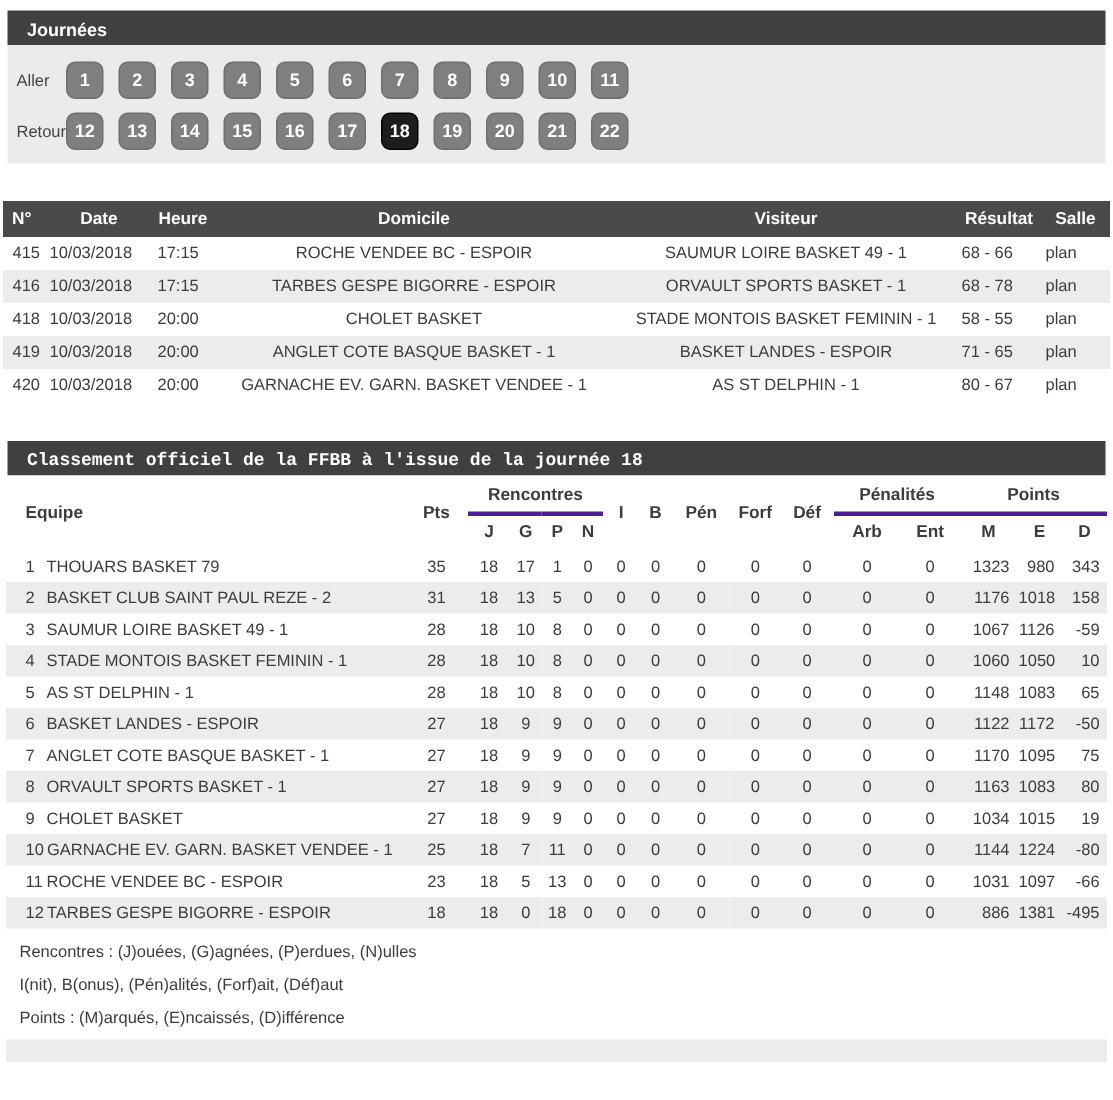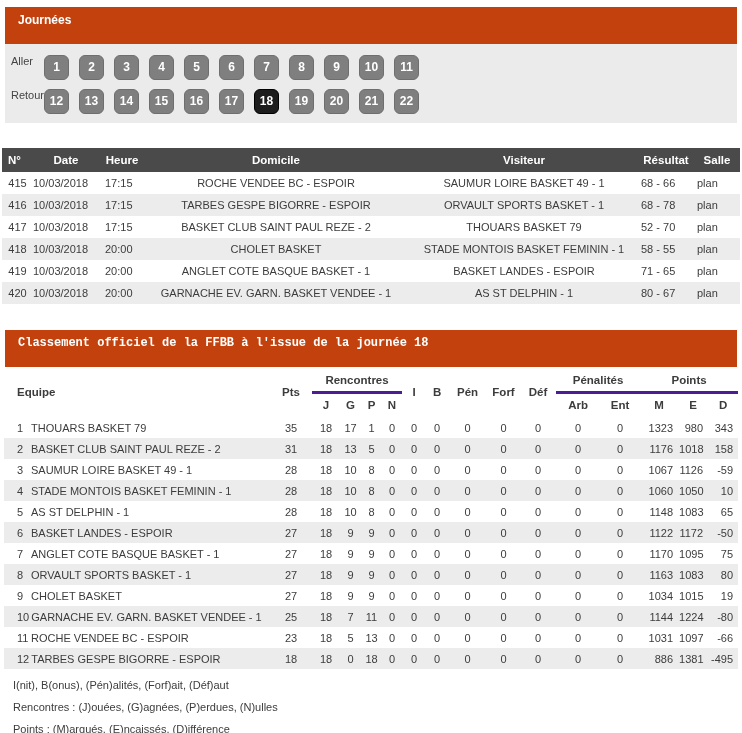--- a/index.html
+++ b/index.html
@@ -8,26 +8,26 @@
     width: 742px; height: 733px;
     font-family: "Liberation Sans", "DejaVu Sans", sans-serif;
     color: #3c3c3c;
     padding-top: 7px;
     overflow: hidden;
   }
 
   
   .panel { margin: 0 5px; }
   .titlebar {
-    background: #c2410c; color: #ffffff;
+    background: #404040; color: #ffffff;
     font-size: 12px; font-weight: bold;
-    padding: 6px 13px; height: 37px;
+    padding: 6px 13px; height: 23px;
   }
   .jbody { background: #ebebeb; padding: 11px 6px 9px 6px; }
-  .jrow { display: flex; margin-bottom: 9px; }
+  .jrow { display: flex; align-items: center; margin-bottom: 9px; }
   .jrow:last-child { margin-bottom: 0; }
   .jlabel { width: 33px; flex-shrink: 0; font-size: 11px; color: #444444; }
   .jbtn {
     width: 25px; height: 25px; margin-right: 10px;
     border: 1px solid #6e6e6e; border-radius: 6px;
     background: #7f7f7f; color: #ffffff;
     font-family: "Liberation Sans", sans-serif;
     font-size: 12px; font-weight: bold;
     cursor: pointer; line-height: 23px; text-align: center; padding: 0;
   }
@@ -122,29 +122,20 @@
       <tr>
         <td class="l num-cell">416</td>
         <td class="c">10/03/2018</td>
         <td class="c">17:15</td>
         <td class="l">TARBES GESPE BIGORRE - ESPOIR</td>
         <td class="l">ORVAULT SPORTS BASKET - 1</td>
         <td class="c">68 - 78</td>
         <td class="c"><a class="plan-link">plan</a></td>
       </tr>
 
-      <tr>
-        <td class="l num-cell">417</td>
-        <td class="c">10/03/2018</td>
-        <td class="c">17:15</td>
-        <td class="l">BASKET CLUB SAINT PAUL REZE - 2</td>
-        <td class="l">THOUARS BASKET 79</td>
-        <td class="c">52 - 70</td>
-        <td class="c"><a class="plan-link">plan</a></td>
-      </tr>
 
       <tr>
         <td class="l num-cell">418</td>
         <td class="c">10/03/2018</td>
         <td class="c">20:00</td>
         <td class="l">CHOLET BASKET</td>
         <td class="l">STADE MONTOIS BASKET FEMININ - 1</td>
         <td class="c">58 - 55</td>
         <td class="c"><a class="plan-link">plan</a></td>
       </tr>
@@ -446,17 +437,17 @@
         <td>0</td>
         <td class="r">886</td>
         <td class="r">1381</td>
         <td class="r">-495</td>
       </tr>
     </tbody>
 </table>
 
 <div class="legend">
 
-<div class="legend-line">I(nit), B(onus), (Pén)alités, (Forf)ait, (Déf)aut</div>
-    <div class="legend-line">Rencontres : (J)ouées, (G)agnées, (P)erdues, (N)ulles</div>
+<div class="legend-line">Rencontres : (J)ouées, (G)agnées, (P)erdues, (N)ulles</div>
+    <div class="legend-line">I(nit), B(onus), (Pén)alités, (Forf)ait, (Déf)aut</div>
     <div class="legend-line">Points : (M)arqués, (E)ncaissés, (D)ifférence</div>
   </div>
 <div class="endbar"></div>
 
 </body></html>

